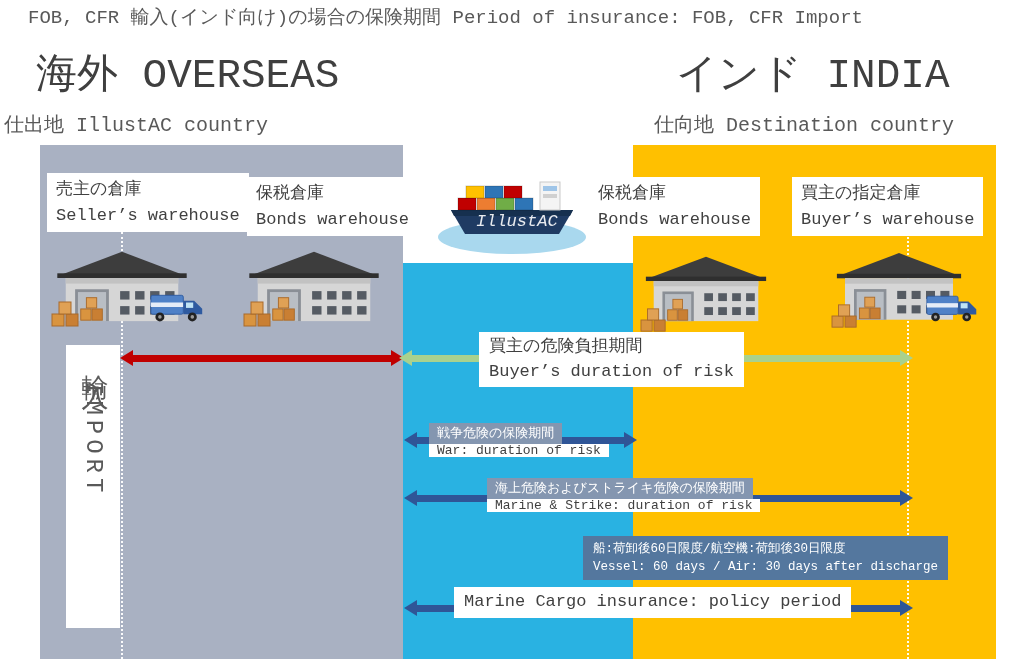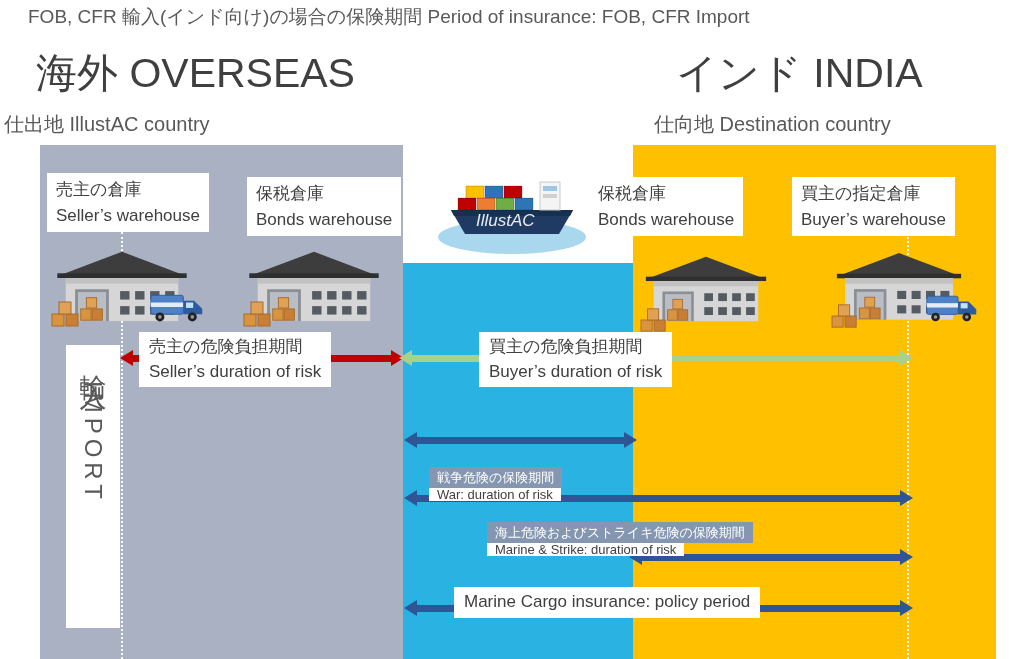--- a/index.html
+++ b/index.html
@@ -1,17 +1,17 @@
 <!DOCTYPE html>
 <html style="--overseas-bg: #a9b1c2; --transit-bg: #29b2e2; --india-bg: #ffc000; --red-arrow: #c00000; --green-arrow: #a9d18e; --blue-arrow: #2f5597; --slate-label-bg: #8496b0; --dark-slate-label-bg: #54779e; --heading-text: #3f3f3f; --body-text: #404040; --muted-text: #595959;"><head>
 <meta charset="utf-8">
 <style>
   html,body{margin:0;padding:0;background:#fff;}
   .page{position:relative;width:1024px;height:659px;overflow:hidden;background:#fff;
-        font-family:Liberation Sans, sans-serif;}
+        font-family:Liberation Mono, monospace;}
 
   .title{position:absolute;left:28px;top:4px;white-space:nowrap;font-size:19px;
          color:var(--muted-text,#595959);z-index:5;}
   .heading{position:absolute;font-size:41px;color:var(--heading-text,#3f3f3f);z-index:5;white-space:nowrap;}
   .h-overseas{left:36px;top:46px;}
   .h-india{left:676px;top:46px;}
   .subheading{position:absolute;font-size:20px;color:var(--muted-text,#595959);z-index:5;white-space:nowrap;}
   .s-overseas{left:4px;top:111px;}
   .s-india{left:654px;top:111px;}
 
@@ -37,21 +37,21 @@
   .arrow.red{color:var(--red-arrow,#c00000);}
   .arrow.green{color:var(--green-arrow,#a9d18e);}
   .arrow.blue{color:var(--blue-arrow,#2f5597);}
 
   
   .risk-label{position:absolute;background:#fff;color:var(--body-text,#404040);
               padding:3px 10px;font-size:17px;line-height:1.45;z-index:4;white-space:nowrap;}
 
   
   .band-label{position:absolute;z-index:4;display:flex;flex-direction:column;align-items:flex-start;
-              font-size:13px;line-height:1;white-space:nowrap;margin-top:44px;}
+              font-size:13px;line-height:1;white-space:nowrap;}
   .band-label .band{background:var(--slate-label-bg,#8496b0);color:#fff;padding:4px 8px;}
   .band-label .plain{background:#fff;color:var(--body-text,#404040);padding:0 8px;}
 
   
   .dark-label{position:absolute;background:var(--dark-slate-label-bg,#54779e);color:#fff;
               padding:4px 10px;font-size:12.5px;line-height:1.45;z-index:4;white-space:nowrap;}
 
   
   .import-box{position:absolute;left:66px;top:345px;width:54px;height:283px;background:#fff;z-index:3;
               display:flex;justify-content:center;}
@@ -233,36 +233,36 @@
   </div>
   <div class="loc-label" style="left:792px;top:177px">
     <div>買主の指定倉庫</div>
     <div>Buyer’s warehouse</div>
   </div>
 
   <div class="import-box">
     <span class="vtext"><span class="vjp">輸入</span><span class="ven">IMPORT</span></span>
   </div>
 
-  <div class="risk-label" style="left:139px;top:332px">
-    <div>売主の危険負担期間</div>
-    <div>Seller’s duration of risk</div>
-  </div>
   <div class="risk-label" style="left:479px;top:332px">
     <div>買主の危険負担期間</div>
     <div>Buyer’s duration of risk</div>
   </div>
 
   <div class="band-label" style="left:429px;top:423px">
     <div class="band">戦争危険の保険期間</div>
     <div class="plain">War: duration of risk</div>
   </div>
   <div class="band-label" style="left:487px;top:478px">
     <div class="band">海上危険およびストライキ危険の保険期間</div>
     <div class="plain">Marine &amp; Strike: duration of risk</div>
   </div>
 
+  <div class="dark-label" style="left:583px;top:536px">
+    <div>船:荷卸後60日限度/航空機:荷卸後30日限度</div>
+    <div>Vessel: 60 days / Air: 30 days after discharge</div>
+  </div>
 
   <div class="risk-label" style="left:454px;top:587px">
     <div>Marine Cargo insurance: policy period</div>
   </div>
 
 </div>
 
 </body></html>

